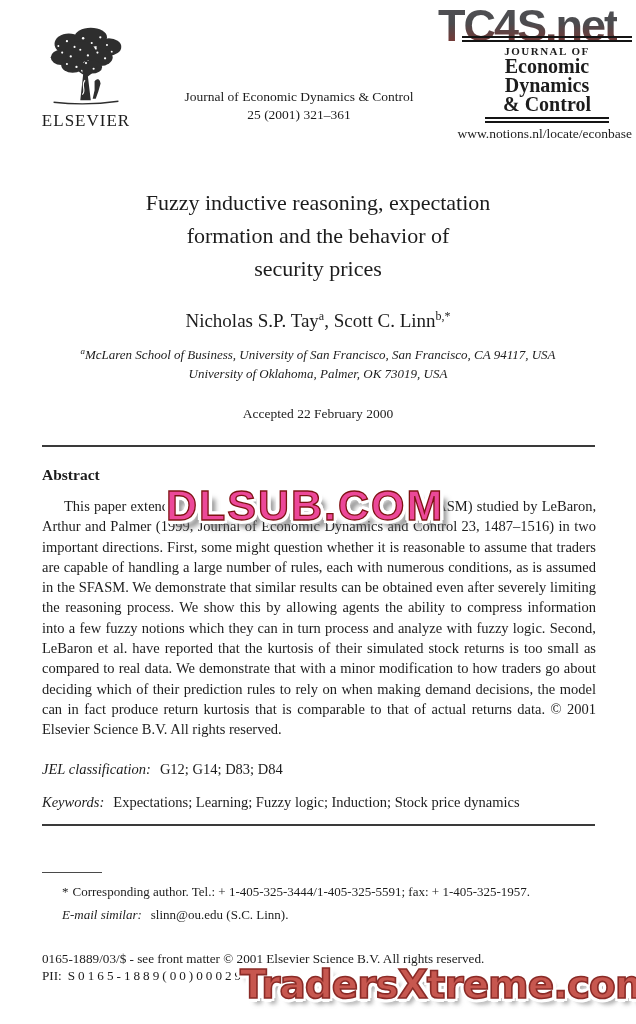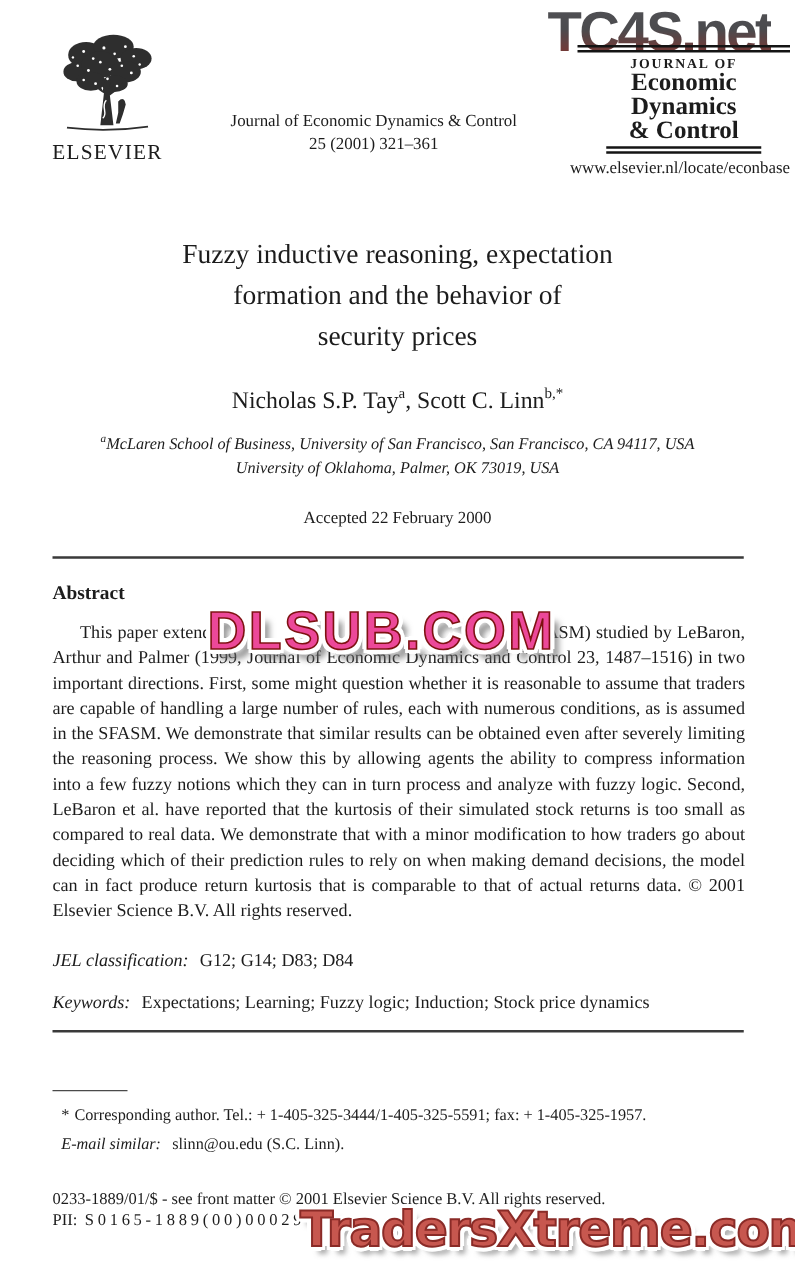--- a/index.html
+++ b/index.html
@@ -70,21 +70,21 @@
                font-size:14.5px; line-height:20.3px; text-align:justify; text-indent:22px; }
   .wm-gap { display:inline-block; width:225px; height:1px; }
 
   .jel, .keywords { position:absolute; left:42px; font-size:14.5px; }
   .jel { top:761px;text-align:center; }
   .keywords { top:794px; }
   .lbl-italic { font-style:italic; margin-right:9px; }
 
   .rule-2  { position:absolute; left:42px; top:824px; width:553px; border-top:2px solid #3a3a3a; }
   .fn-rule { position:absolute; left:42px; top:872px; width:60px; border-top:1.5px solid #4a4a4a; }
-  .footnote { position:absolute; left:49px; top:880px; width:540px; font-size:13px; line-height:23px; }
+  .footnote { position:absolute; left:62px; top:880px; width:540px; font-size:13px; line-height:23px; }
   .fn-marker { margin-right:4px; }
   .imprint { position:absolute; left:42px; top:950px; font-size:13.2px; line-height:17px; }
   .pii-label { margin-right:6px; }
   .pii-value { letter-spacing:3px; }
 </style>
 </head>
 <body>
 
 <div class="page">
 
@@ -134,21 +134,21 @@
   </div>
 
   <div class="masthead">
     <div class="dbl dbl-top"></div>
     <div class="kicker">JOURNAL OF</div>
     <div class="mast-line">Economic</div>
     <div class="mast-line">Dynamics</div>
     <div class="mast-line">&amp; Control</div>
     <div class="dbl dbl-bot"></div>
   </div>
-  <div class="website">www.elsevier.nl/locate/econbase</div>
+  <div class="website">www.notions.nl/locate/econbase</div>
 
   <div class="wm-tc4s">TC4S.net</div>
 
   <div class="title">
     <div>Fuzzy inductive reasoning, expectation</div>
     <div>formation and the behavior of</div>
     <div>security prices</div>
   </div>
 
   <div class="authors"><span>Nicholas S.P. Tay</span><sup class="auth">a</sup><span>, </span><span>Scott C. Linn</span><sup class="auth">b,*</sup></div>
@@ -170,19 +170,19 @@
   <div class="keywords"><span class="lbl-italic">Keywords:</span><span>Expectations; Learning; Fuzzy logic; Induction; Stock price dynamics</span></div>
 
   <div class="rule-2"></div>
   <div class="fn-rule"></div>
   <div class="footnote">
     <div><span class="fn-marker">*</span><span>Corresponding author. Tel.: + 1-405-325-3444/1-405-325-5591; fax: + 1-405-325-1957.</span></div>
     <div><span class="lbl-italic">E-mail similar:</span><span>slinn@ou.edu (S.C. Linn).</span></div>
   </div>
 
   <div class="imprint">
-    <div>0233-1889/01/$ - see front matter © 2001 Elsevier Science B.V. All rights reserved.</div>
+    <div>0165-1889/03/$ - see front matter © 2001 Elsevier Science B.V. All rights reserved.</div>
     <div><span class="pii-label">PII:</span><span class="pii-value">S0165-1889(00)00029</span></div>
   </div>
 
   <div class="wm-txtreme">TradersXtreme.com</div>
 
 </div>
 
 </body></html>

